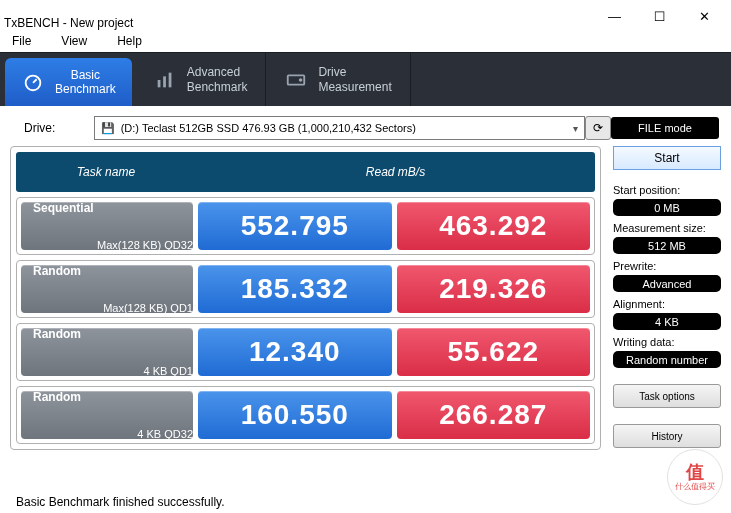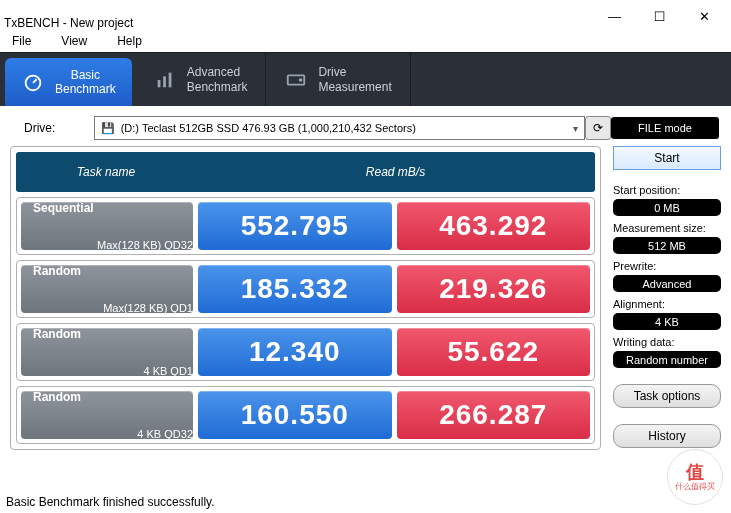--- a/index.html
+++ b/index.html
@@ -37,24 +37,24 @@
 .rname { width: 172px; background: linear-gradient(#8e949c,#6f757d); color: #fff; border-radius: 4px; display: flex; flex-direction: column; justify-content: center; padding-left: 12px; font-size: 12px; font-weight: bold; box-shadow: inset 0 1px rgba(255,255,255,.3); gap: 24px; }
 .rname .sub { font-size: 11px; font-weight: normal; text-align: right; }
 .rval { flex: 1; border-radius: 4px; display: flex; align-items: center; justify-content: center; color: #fff; font-size: 28px; font-weight: bold; font-family: "Arial Black", Arial; letter-spacing: 1px; box-shadow: inset 0 1px rgba(255,255,255,.3); }
 .rread { background: linear-gradient(#4a94eb,#1f6bd4); }
 .rwrite { background: linear-gradient(#f0586e,#da2d47); }
 
 .side { width: 108px; display: flex; flex-direction: column; gap: 3px; font-size: 11px; }
 .side .startbtn { height: 24px; border: 1px solid #6aa0e0; background: linear-gradient(#f4f9ff,#d8eaff); border-radius: 0; display: flex; align-items: center; justify-content: center; font-size: 12px; margin-bottom: 8px; }
 .side .lbl { font-size: 11px; color: #000; margin-top: 3px; }
 .side .valbox { height: 17px; background: #000; color: #fff; display: flex; align-items: center; justify-content: center; border-radius: 5px; font-size: 11px; }
-.side .btn { height: 24px; border: 1px solid #999; background: linear-gradient(#f5f5f5,#dedede); border-radius: 10px; display: flex; align-items: center; justify-content: center; font-size: 12px; }
+.side .btn { height: 24px; border: 1px solid #999; background: linear-gradient(#f5f5f5,#dedede); border-radius: 3px; display: flex; align-items: center; justify-content: center; font-size: 10px; }
 .side .gap { height: 10px; }
 
-.status { position: absolute; bottom: 4px; left: 6px; font-size: 12px; color: #000; }
+.status { position: absolute; bottom: 4px; left: 16px; font-size: 12px; color: #000; }
 
 .watermark { position: absolute; right: 8px; bottom: 8px; width: 56px; height: 56px; border-radius: 50%; background: #fff; display: flex; align-items: center; justify-content: center; flex-direction: column; font-size: 8px; color: #d33; opacity: .9; border: 1px solid #ddd; }
 .watermark .big { font-size: 18px; font-weight: bold; line-height: 1; }
 </style>
 </head>
 <body>
 
 <div class="titlebar">
   <span class="title">TxBENCH - New project</span>
   <div class="winbtns">

